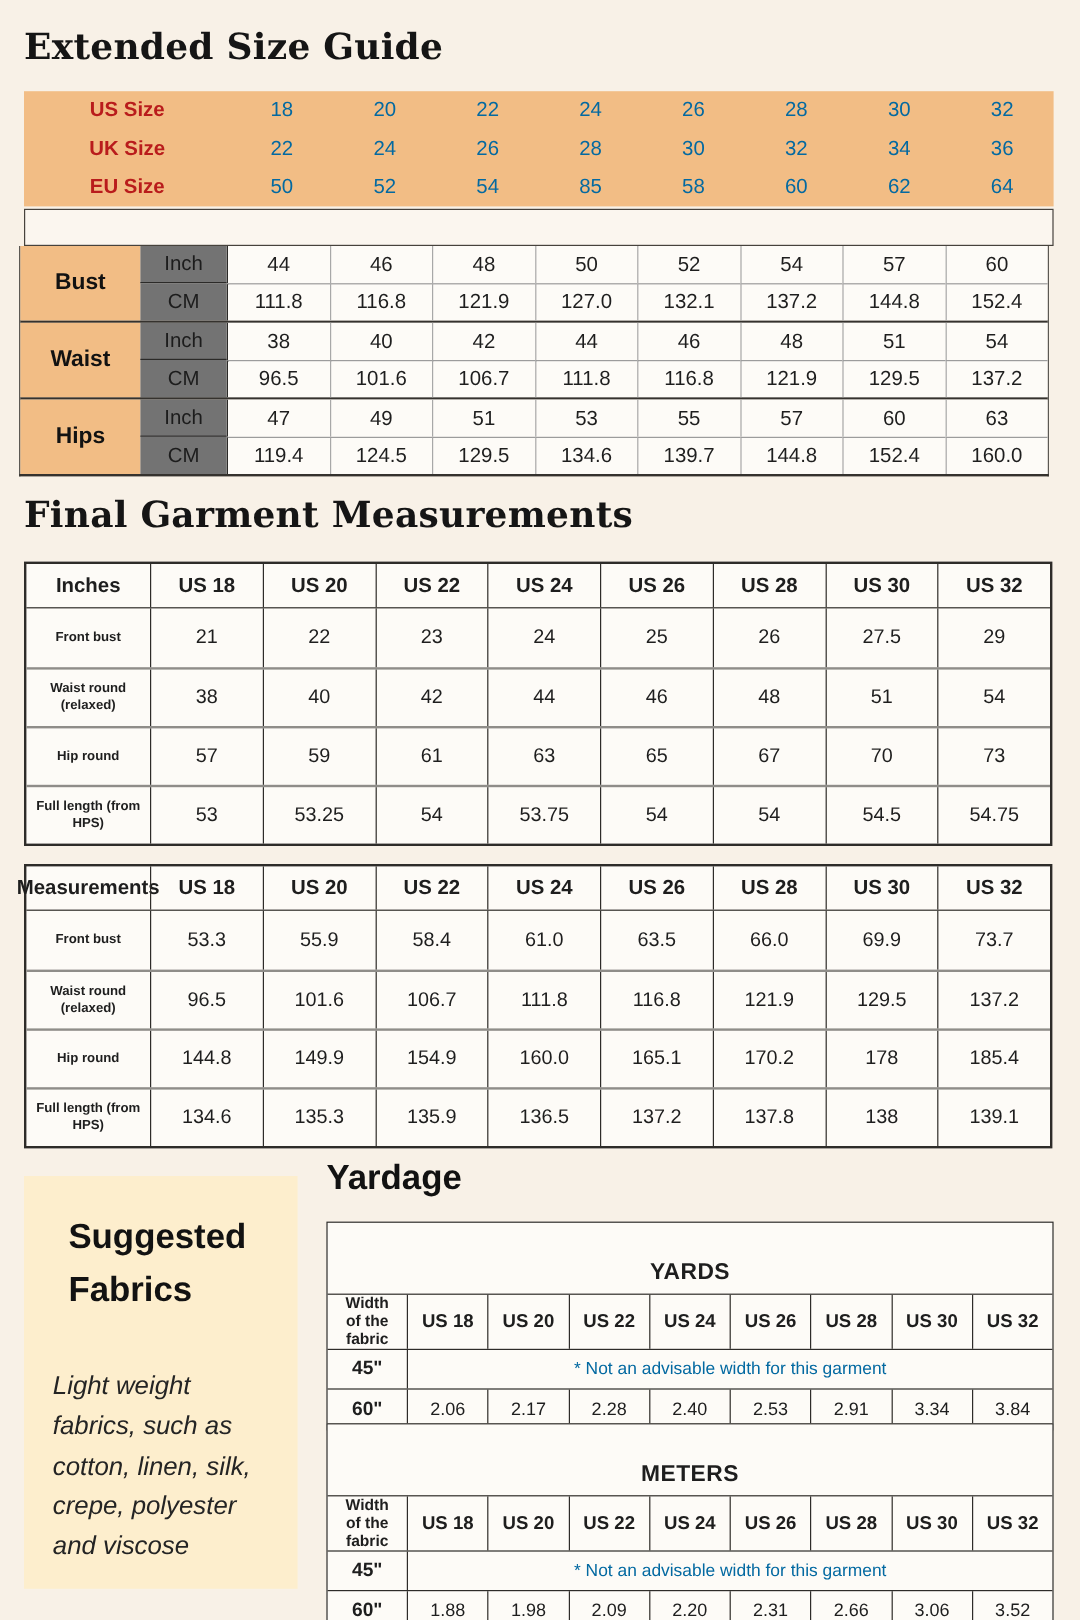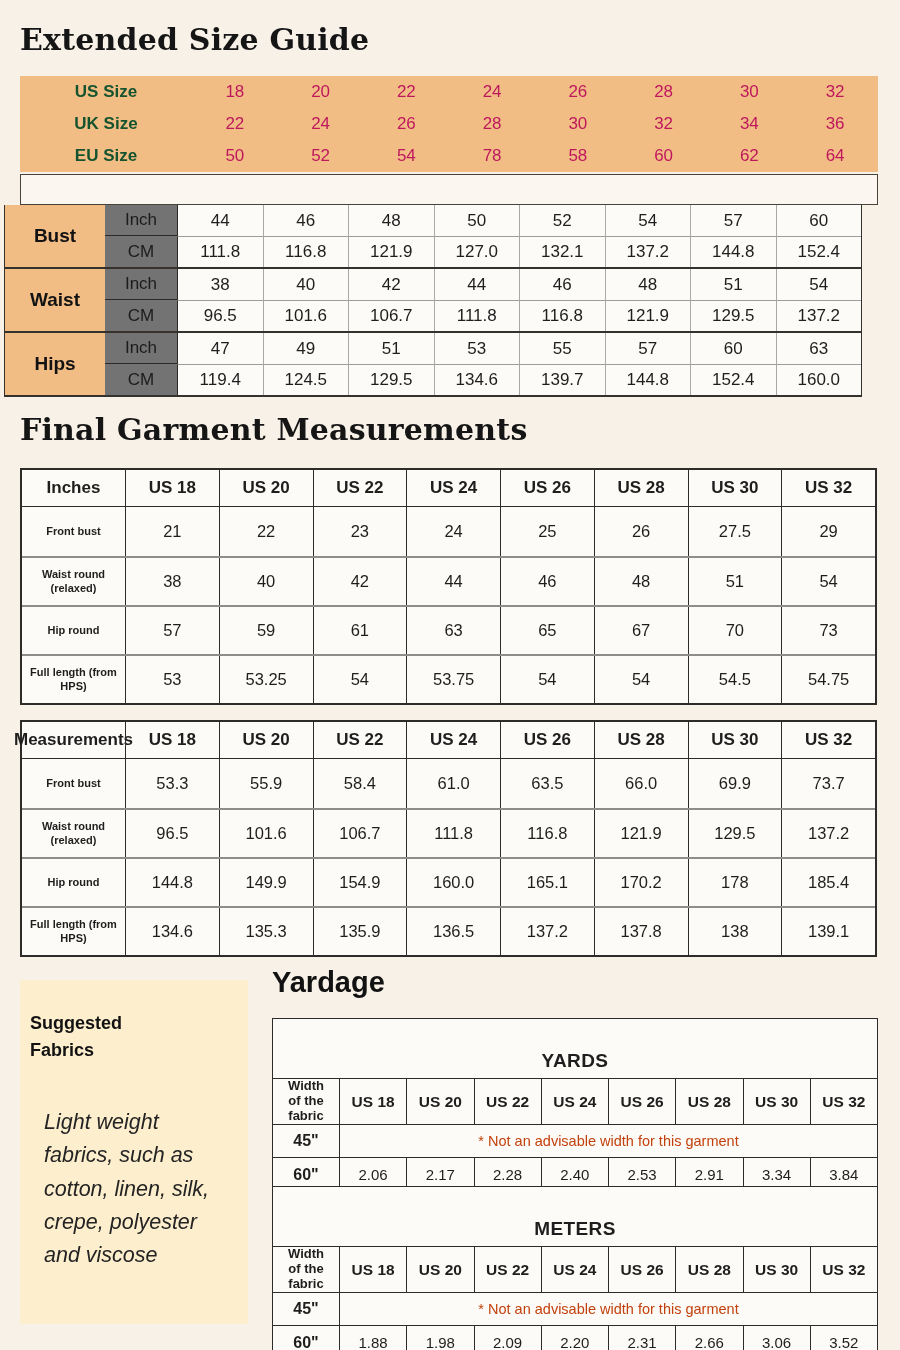--- a/index.html
+++ b/index.html
@@ -18,29 +18,29 @@
     font-size: 30px;
     color: #151515;
     letter-spacing: 0.2px;
     text-align: right;
   }
   .cell { display: flex; align-items: center; justify-content: center; }
 
   
   #size-chart { left: 20px; top: 76px; width: 858px; height: 96px; background: #f2bd85; }
   .sc-row { display: grid; grid-template-columns: 172px 1fr; height: 32px; }
-  .sc-label { display:flex; align-items:center; justify-content:center; font-weight:700; font-size:17px; color:#14532d; }
+  .sc-label { display:flex; align-items:center; justify-content:center; font-weight:700; font-size:17px; color:#b91c1c; }
   .cells8 { display: grid; grid-template-columns: repeat(8, 1fr); }
-  .sc-cell { font-size: 17px; color:#be185d; }
+  .sc-cell { font-size: 17px; color:#0369a1; }
 
   
   #strip { left: 20px; top: 174px; width: 858px; height: 31px; background: #fbf6ef; border: 1.5px solid #46423c; }
 
   
-  #bm { left: 4px; top: 205px; width: 858px; border-left:1.5px solid #35322e; border-right: 1.5px solid #35322e; border-bottom: 2px solid #35322e; }
+  #bm { left: 16px; top: 205px; width: 858px; border-left:1.5px solid #35322e; border-right: 1.5px solid #35322e; border-bottom: 2px solid #35322e; }
   .bm-group { display: grid; grid-template-columns: 100px 1fr; }
   .bm-group + .bm-group { border-top: 2px solid #35322e; }
   .bm-name { background: #f2bd85; display:flex; align-items:center; justify-content:center; font-weight:700; font-size:19px; color:#121212; }
   .bm-row { display: grid; grid-template-columns: 72px 1fr; height: 31px; }
   .bm-unit { background: #737373; display:flex; align-items:center; justify-content:center; font-size:17px; color:#1c1c1c; }
   .bm-row.inch .bm-unit { border-bottom: 1.5px solid #2b2a28; }
   .bm-cell { font-size: 17px; background: #fdfbf7; border-left: 1px solid #a8a8a8; }
   .bm-cells > .bm-cell:first-child { border-left: 1.5px solid #2b2a28; }
   .bm-row.cm .bm-cell { border-top: 1px solid #9c9c9c; }
 
@@ -51,36 +51,36 @@
   .gt-header { display: grid; grid-template-columns: 103px 1fr; height: 37px; border-bottom: 1.5px solid #2e2c29; }
   .gt-corner { display:flex; align-items:center; justify-content:center; font-weight:700; font-size:17px; }
   .gt-cell { font-size: 16.5px; border-left: 1.5px solid #2e2c29; }
   .gt-col { font-weight: 700; font-size: 17px; }
   .gt-row { display: grid; grid-template-columns: 103px 1fr; height: 49px; }
   .gt-row + .gt-row { border-top: 2.5px solid #8f8d89; }
   .gt-label { display:flex; align-items:center; justify-content:center; text-align:center; font-weight:700; font-size:11px; line-height:1.2; padding:0 6px; }
 
   
   #fabrics { left: 20px; top: 980px; width: 228px; height: 344px; background: #fdeecd; }
-  .fab-title { margin: 30px 0 0 10px; width: 150px; font-weight: 700; font-size: 18px; line-height: 1.5; color:#121212; }
+  .fab-title { margin: 30px 0 0 37px; width: 150px; font-weight: 700; font-size: 29px; line-height: 1.5; color:#121212; }
   .fab-body { margin: 42px 0 0 24px; width: 188px; font-size: 21.5px; line-height: 1.55; color:#242424;font-style:italic; }
   #yardage-h { left: 272px; top: 966px; font-weight: 700; font-size: 29px; color:#121212; }
 
   .yt { left: 272px; width: 606px; background: #fdfbf7; border: 1.5px solid #2e2c29; }
   #yt-yards { top: 1018px; }
   #yt-meters { top: 1186px; }
   .yt-title { height: 36px; border-bottom: 1.5px solid #2e2c29; display:flex; align-items:center; justify-content:center; font-weight:700; font-size:19px; letter-spacing:0.4px;margin-top:24px; }
   .yt-header { display: grid; grid-template-columns: 66px 1fr; height: 46px; border-bottom: 1.5px solid #2e2c29; }
   .yt-corner { display:flex; align-items:center; justify-content:center; text-align:center; font-weight:700; font-size:13px; line-height:1.15; padding:0 21px; }
   .yt-cell { font-size: 15px; border-left: 1.5px solid #2e2c29; }
   .yt-col { font-weight: 700; font-size: 15.5px; }
   .yt-note-row { display: grid; grid-template-columns: 66px 1fr; height: 33px; border-bottom: 1.5px solid #2e2c29; }
   .yt-vals { display: grid; grid-template-columns: 66px 1fr; height: 33px; }
   .yt-wlabel { display:flex; align-items:center; justify-content:center; font-weight:700; font-size:16px; }
-  .yt-note { border-left: 1.5px solid #2e2c29; display:flex; align-items:center; justify-content:center; font-size:14.5px; color:#c2410c; }
+  .yt-note { border-left: 1.5px solid #2e2c29; display:flex; align-items:center; justify-content:center; font-size:14.5px; color:#0369a1; }
 </style>
 </head>
 <body>
 
 <main>
 
   <h1 class="abs serif-title" style="left:20px; top:22px;">Extended Size Guide</h1>
 
   <section id="size-chart" class="abs">
     <div class="sc-row">
@@ -108,21 +108,21 @@
           <div class="cell sc-cell">34</div>
           <div class="cell sc-cell">36</div>
         </div>
     </div>
     <div class="sc-row">
       <div class="sc-label">EU Size</div>
       <div class="cells8">
           <div class="cell sc-cell">50</div>
           <div class="cell sc-cell">52</div>
           <div class="cell sc-cell">54</div>
-          <div class="cell sc-cell">78</div>
+          <div class="cell sc-cell">85</div>
           <div class="cell sc-cell">58</div>
           <div class="cell sc-cell">60</div>
           <div class="cell sc-cell">62</div>
           <div class="cell sc-cell">64</div>
         </div>
     </div>
   </section>
 
   <div id="strip" class="abs"></div>
 

